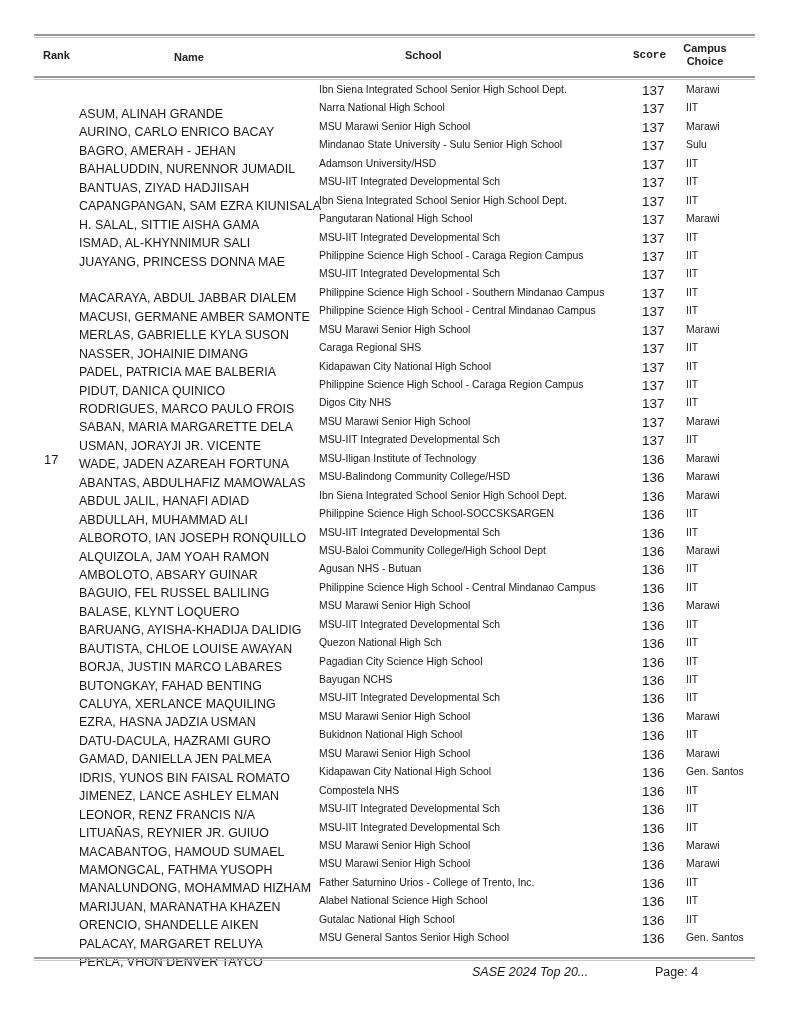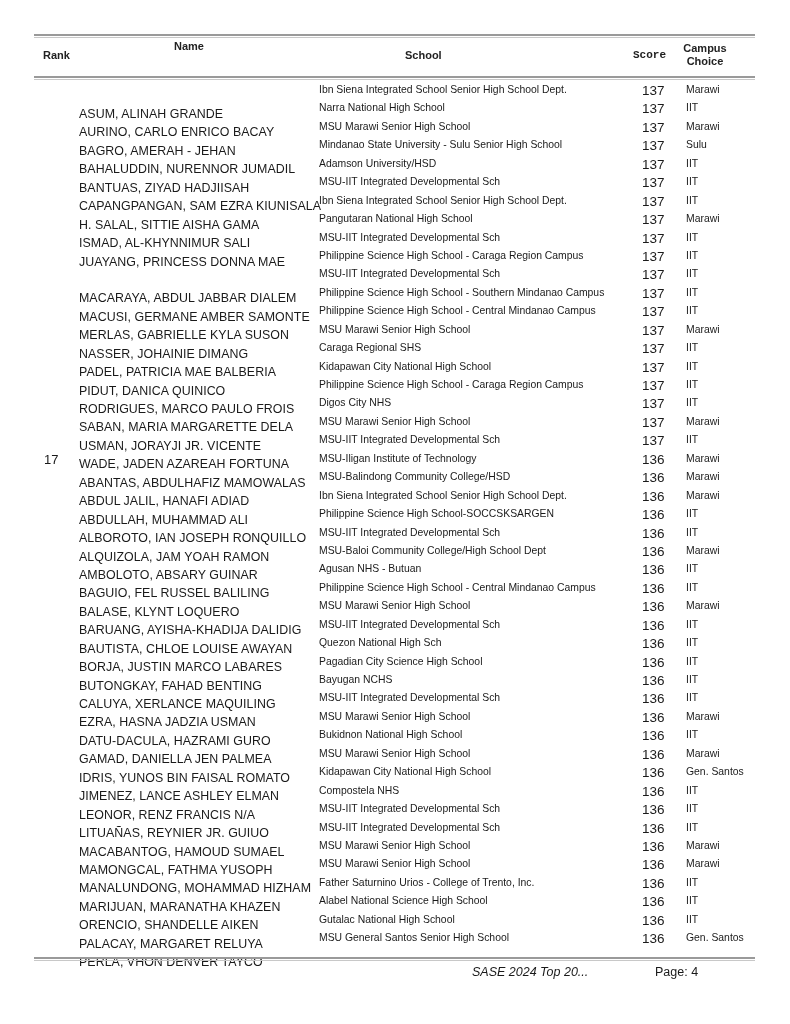--- a/index.html
+++ b/index.html
@@ -32,21 +32,21 @@
       top: 40px;
       left: 0;
       width: 656px;
       height: 34px;
       font-weight: bold;
       font-size: 11px;
       color: #222;
     }
     .header div { position: absolute; }
     .h-rank { left: 43px; top: 9px; }
-    .h-name { left: 145px; top: 0; padding-left: 29px; }
+    .h-name { left: 145px; top: 11px; padding-left: 29px; }
     .h-school { left: 405px; top: 9px; }
     .h-score { left: 633px; top: 9px; font-family: Liberation Mono, monospace; }
     .h-campus { left: 680px; top: 2px; width: 50px; text-align: center; line-height: 13px; }
 
     .rows {
       position: absolute;
       top: 80px;
       left: 0;
       width: 790px;
     }

